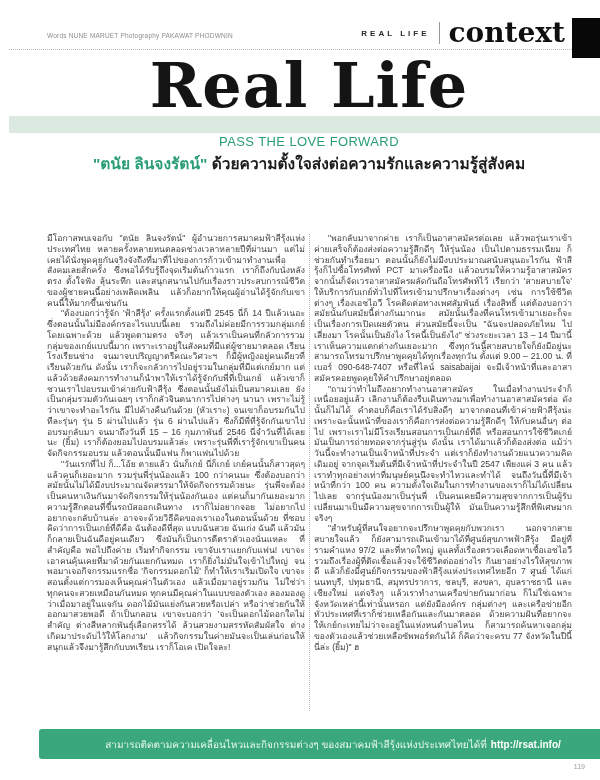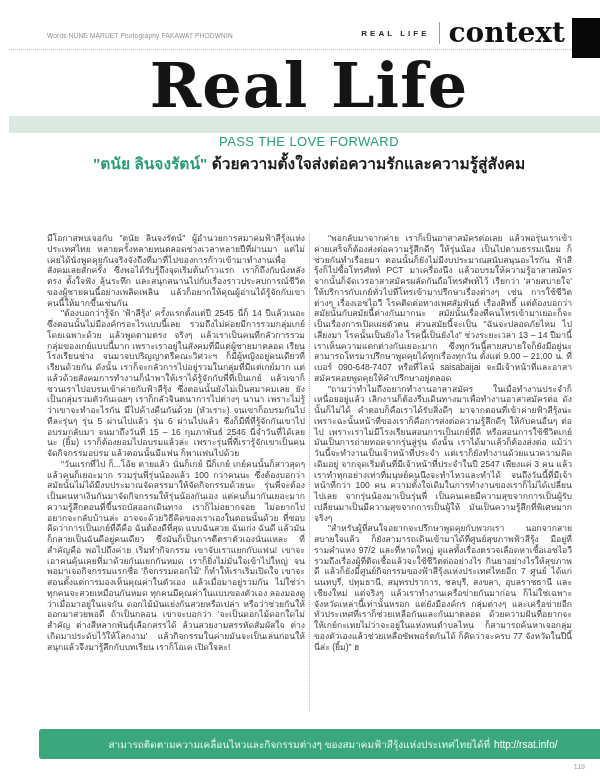--- a/index.html
+++ b/index.html
@@ -39,21 +39,21 @@
   .col-right{left:305px;}
   .para{margin:0;}
   .para.indent{text-indent:14px;}
   .col-divider{position:absolute;left:300px;top:234px;height:477px;width:0;border-left:1px dotted #b8b8b8;}
   
   .footer-banner{
     position:absolute;left:30px;top:729px;width:588px;height:30px;background:var(--banner-green);
     border-radius:3px;display:flex;align-items:center;justify-content:center;gap:4px;
     color:#ecfaf4;font-size:10px;
   }
-  .footer-banner .url{font-weight:normal;color:#ffffff;}
+  .footer-banner .url{font-weight:bold;color:#ffffff;}
   .page-number{position:absolute;right:24px;top:763px;font-size:7px;color:#9c9c9c;}
 </style>
 </head>
 <body>
 
 <div class="page">
 
   <div class="credits">Words NUNE MARUET   Photography PAKAWAT PHODWNIN</div>
   <div class="header-right">
     <span class="section-label">REAL LIFE</span>

